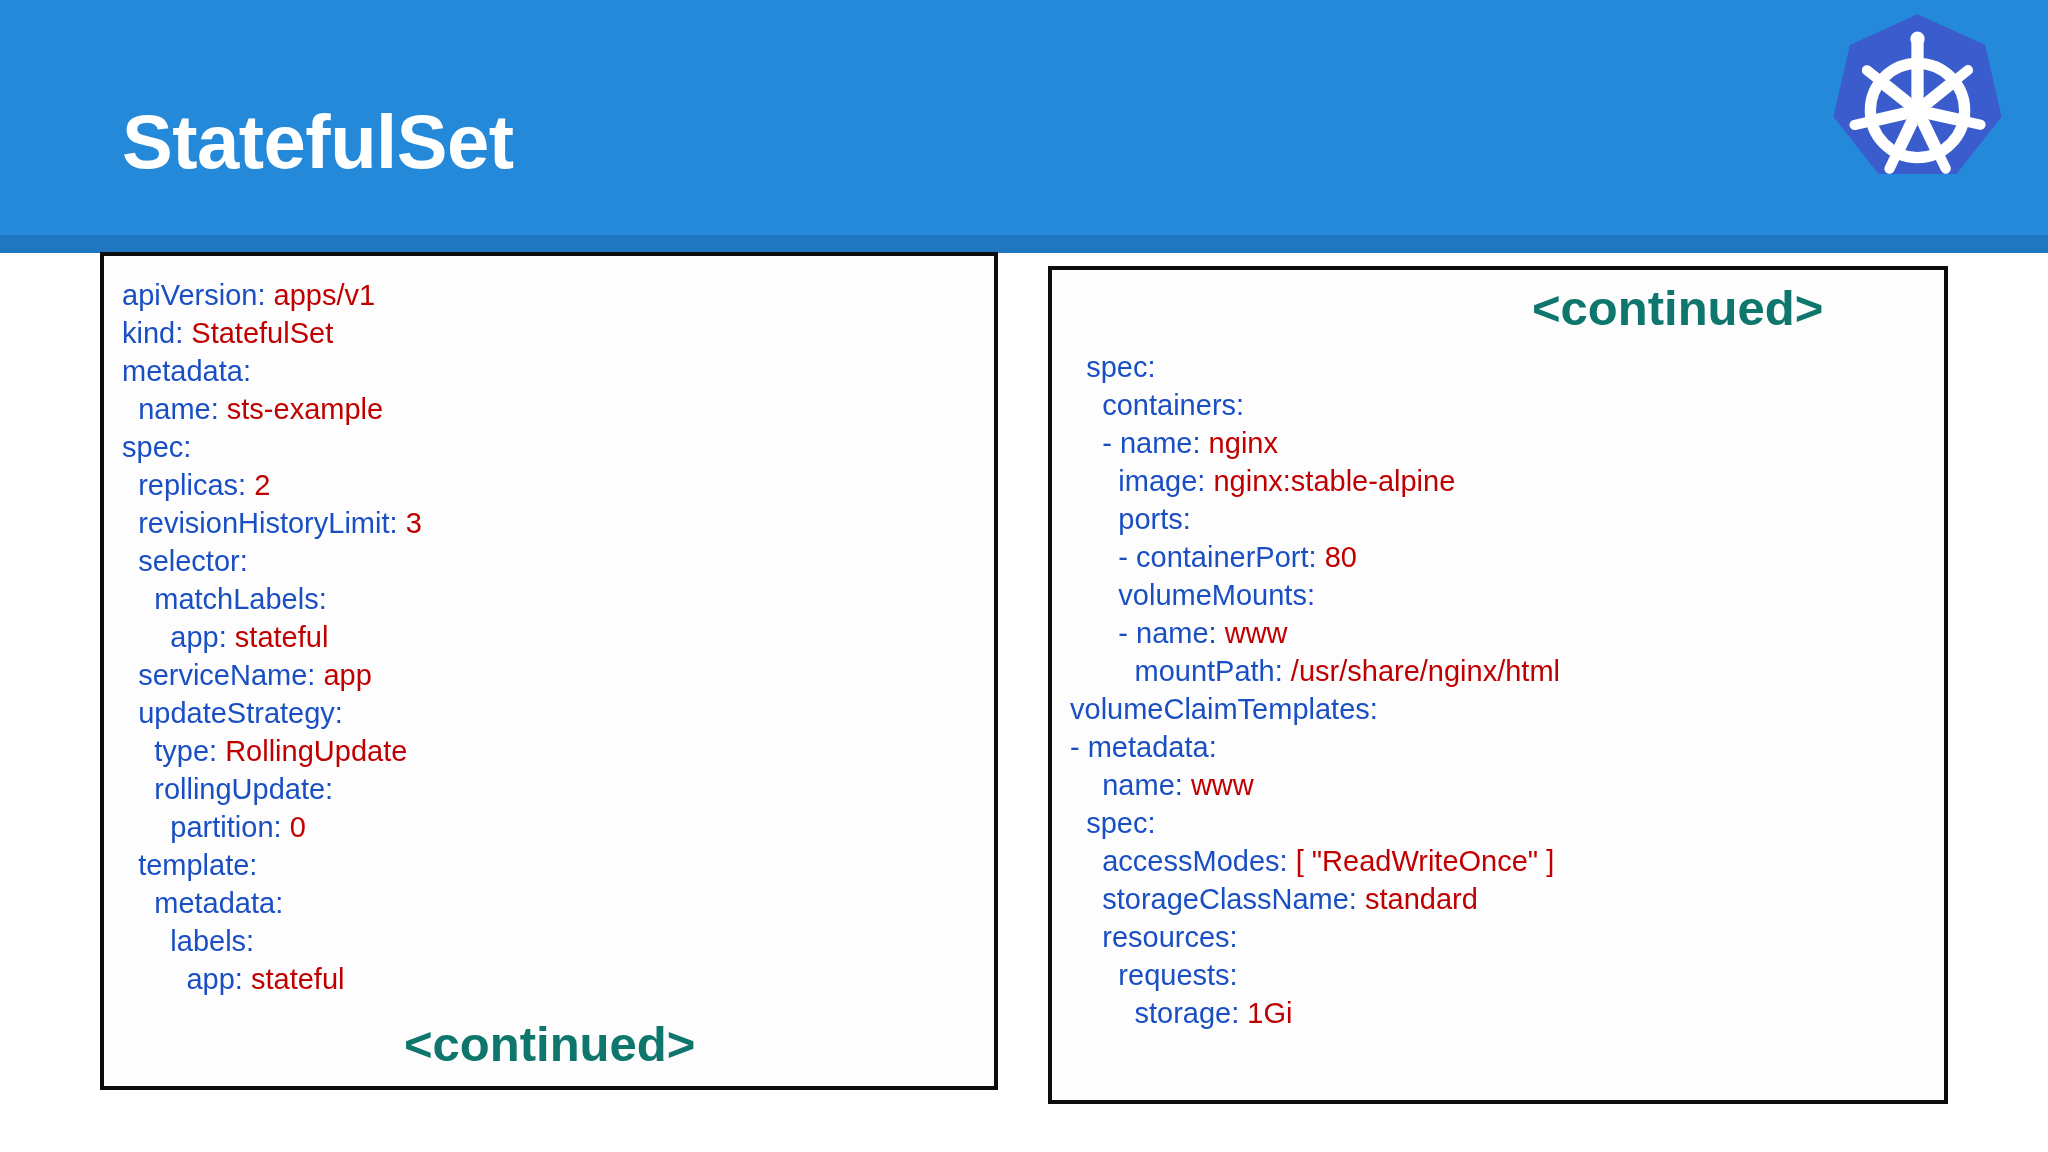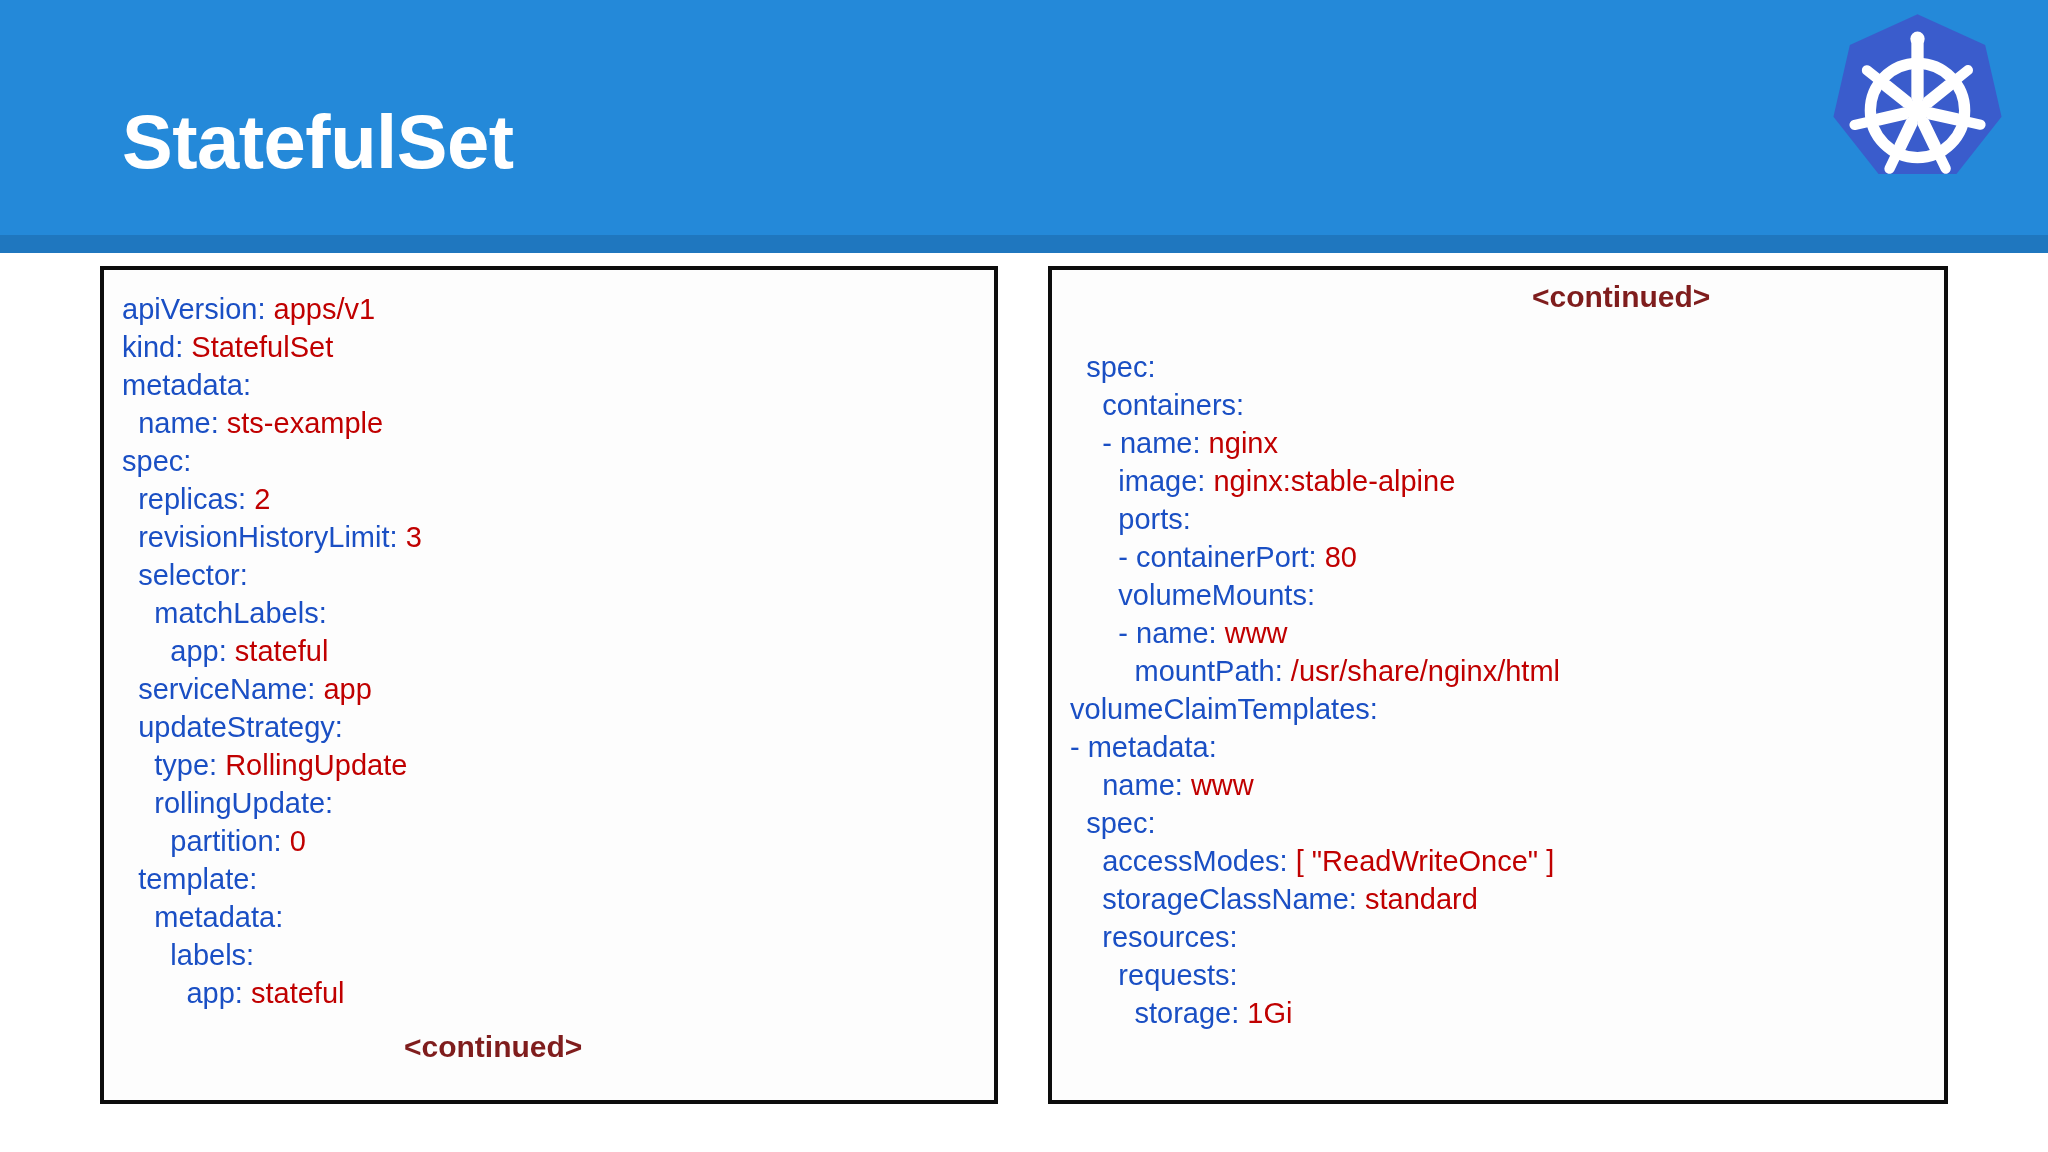--- a/index.html
+++ b/index.html
@@ -56,44 +56,44 @@
   .k8s-logo svg { display: block; width: 100%; height: 100%; }
 
   
   .code-box {
     position: absolute;
     border: 4px solid #0d0d0d;
     background: #fdfdfd;
     box-sizing: border-box;
     overflow: hidden;
   }
-  .code-box.left  { left: 100px;  top: 266px; width: 898px;  height: 838px; padding-left: 47px; }
+  .code-box.left  { left: 100px;  top: 252px; width: 898px;  height: 838px; padding-left: 47px; }
   .code-box.right { left: 1048px; top: 266px; width: 900px;  height: 838px; }
 
   .code-lines {
     position: absolute;
     left: 0;
     top: 0;
     width: 100%;
     font-size: 29px;
     line-height: 38px;
     white-space: pre;
   }
   .code-box.left  .code-lines { padding: 20px 0 0 18px; }
   .code-box.right .code-lines { padding: 78px 0 0 18px; }
 
   .line { white-space: pre; }
   .k { color: #1a4fc4; }     
   .v { color: #c00000; }     
 
   .continued {
     position: absolute;
-    font-size: 30px;
+    font-size: 49px;
     font-weight: bold;
-    color: #7f1d1d;
+    color: #0f766e;
     white-space: nowrap;
   }
   .continued.left-cont  { left: 300px; top: 760px; }
   .continued.right-cont { left: 480px; top: 10px;  }
 </style>
 </head>
 <body>
 
 <div class="header"></div>
 <div class="header-underbar"></div>

